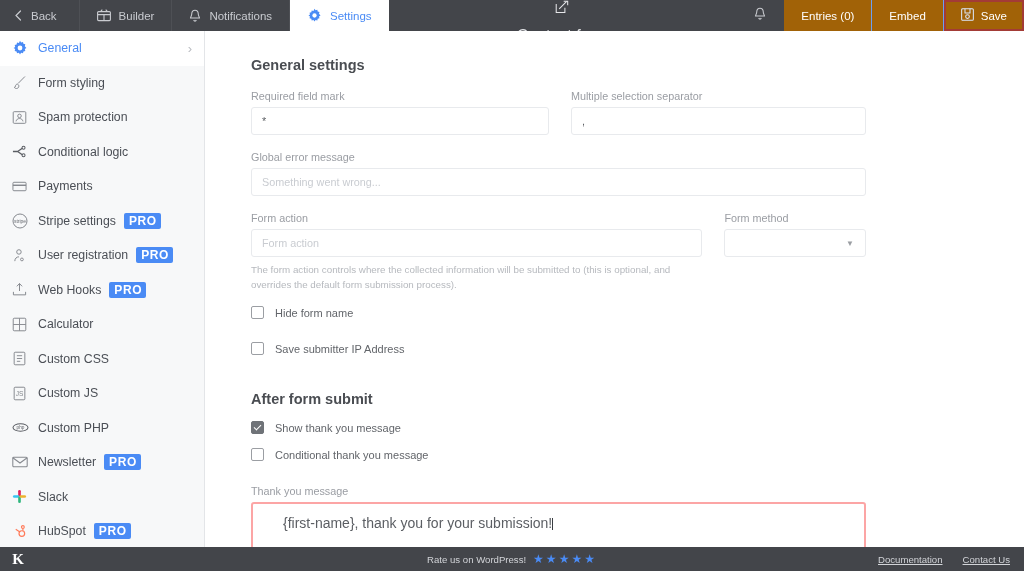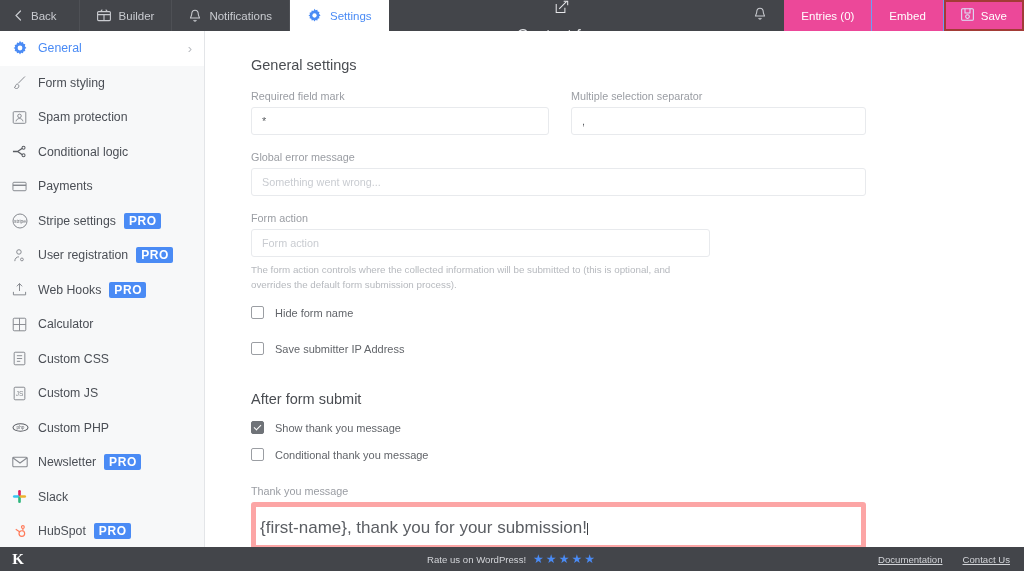--- a/index.html
+++ b/index.html
@@ -27,21 +27,21 @@
   .tbtab .ico { display: flex; align-items: center; }
   .tb-spacer { flex: 1 1 auto; }
   .tb-title {
     display: flex; align-items: center; gap: 9px;
     color: #e6e7ea; font-size: 16px; padding: 0 16px; flex-direction: column;
   }
   .tb-bell { display: flex; align-items: center; padding: 0 18px; }
   .tbbtn {
     display: flex; align-items: center; gap: 7px;
     padding: 0 17px; color: #ffffff; font-size: 11.5px;
-    background: #ec4899; white-space: nowrap;
+    background: #a16207; white-space: nowrap;
     border-right: 1px solid #6a9ff6;
   }
   .tbbtn.last { border-right: none; }
   .tbbtn.highlight { outline: 2px solid #a33b36; outline-offset: -2px; }
 
   
   .sidebar {
     position: absolute; top: 31px; left: 0; width: 205px; height: 516px;
     background: #f7f8f9; border-right: 1px solid #e3e5e8;
     overflow: hidden;
@@ -63,21 +63,21 @@
     margin-left: 8px; line-height: 1;
   }
   .chev { position: absolute; right: 12px; color: #b9bcc1; font-size: 13px; }
 
   
   .content {
     position: absolute; top: 31px; left: 206px; right: 0; height: 516px;
     background: #ffffff; overflow: hidden;
   }
   .inner { padding: 26px 0 0 45px; width: 660px; }
-  .sect-title { font-size: 14.5px; color: #4a4d52; margin-bottom: 17px; }
+  .sect-title { font-size: 14.5px; color: #4a4d52; margin-bottom: 17px; font-weight: bold; }
   .flabel { font-size: 10.8px; color: #9a9da3; margin-bottom: 5px; }
   .fld {
     height: 28px; border: 1px solid #e8eaed; border-radius: 3px;
     background: #fff; display: flex; align-items: center;
     padding: 0 10px; font-size: 10.8px; color: #5e6166;
   }
   .fld.ph { color: #c9ccd1; }
   .row { display: flex; gap: 22px; }
   .col-l { width: 303px; }
   .col-r { width: 300px; }
@@ -99,22 +99,22 @@
     transform: rotate(-45deg) translate(1px, -1px);
   }
   .cblabel { font-size: 11px; color: #62656a; margin-left: 11px; }
   .select {
     height: 28px; border: 1px solid #e8eaed; border-radius: 3px;
     background: #fff; display: flex; align-items: center;
     justify-content: flex-end; padding: 0 11px;
   }
   .caret { color: #9b9ea3; font-size: 8px; }
   .txtarea {
-    border: 5px solid #fca5a5; border-radius: 3px; background: #fff;
-    height: 48px; padding: 11px 4px; font-size: 17px; color: #5b5e63;
+    border: 2px solid #fca5a5; border-radius: 3px; background: #fff;
+    height: 48px; padding: 11px 30px; font-size: 14px; color: #5b5e63;
   }
   .caret-bar {
     display: inline-block; width: 1px; height: 12px;
     background: #3a3d42; vertical-align: -2px; margin-left: 0px;
   }
 
   
   .footer {
     position: absolute; left: 0; bottom: 0; width: 1024px; height: 24px;
     background: #43454a; display: flex; align-items: center;
@@ -407,20 +407,26 @@
         <div class="flabel">Global error message</div>
         <div class="fld ph">Something went wrong...</div>
       </div>
 
       <div class="row mt16">
         <div style="width:459px;">
           <div class="flabel">Form action</div>
           <div class="fld ph">Form action</div>
           <div class="helptext">The form action controls where the collected information will be submitted to (this is optional, and overrides the default form submission process).</div>
         </div>
+        <div style="width:144px;">
+          <div class="flabel">Form method</div>
+          <div class="select">
+            <span class="caret">▼</span>
+          </div>
+        </div>
       </div>
 
       <div class="cbrow" style="">
         <span class="cbox"></span>
         <span class="cblabel">Hide form name</span>
       </div>
 
       <div class="cbrow" style="margin-top:23px;">
         <span class="cbox"></span>
         <span class="cblabel">Save submitter IP Address</span>

